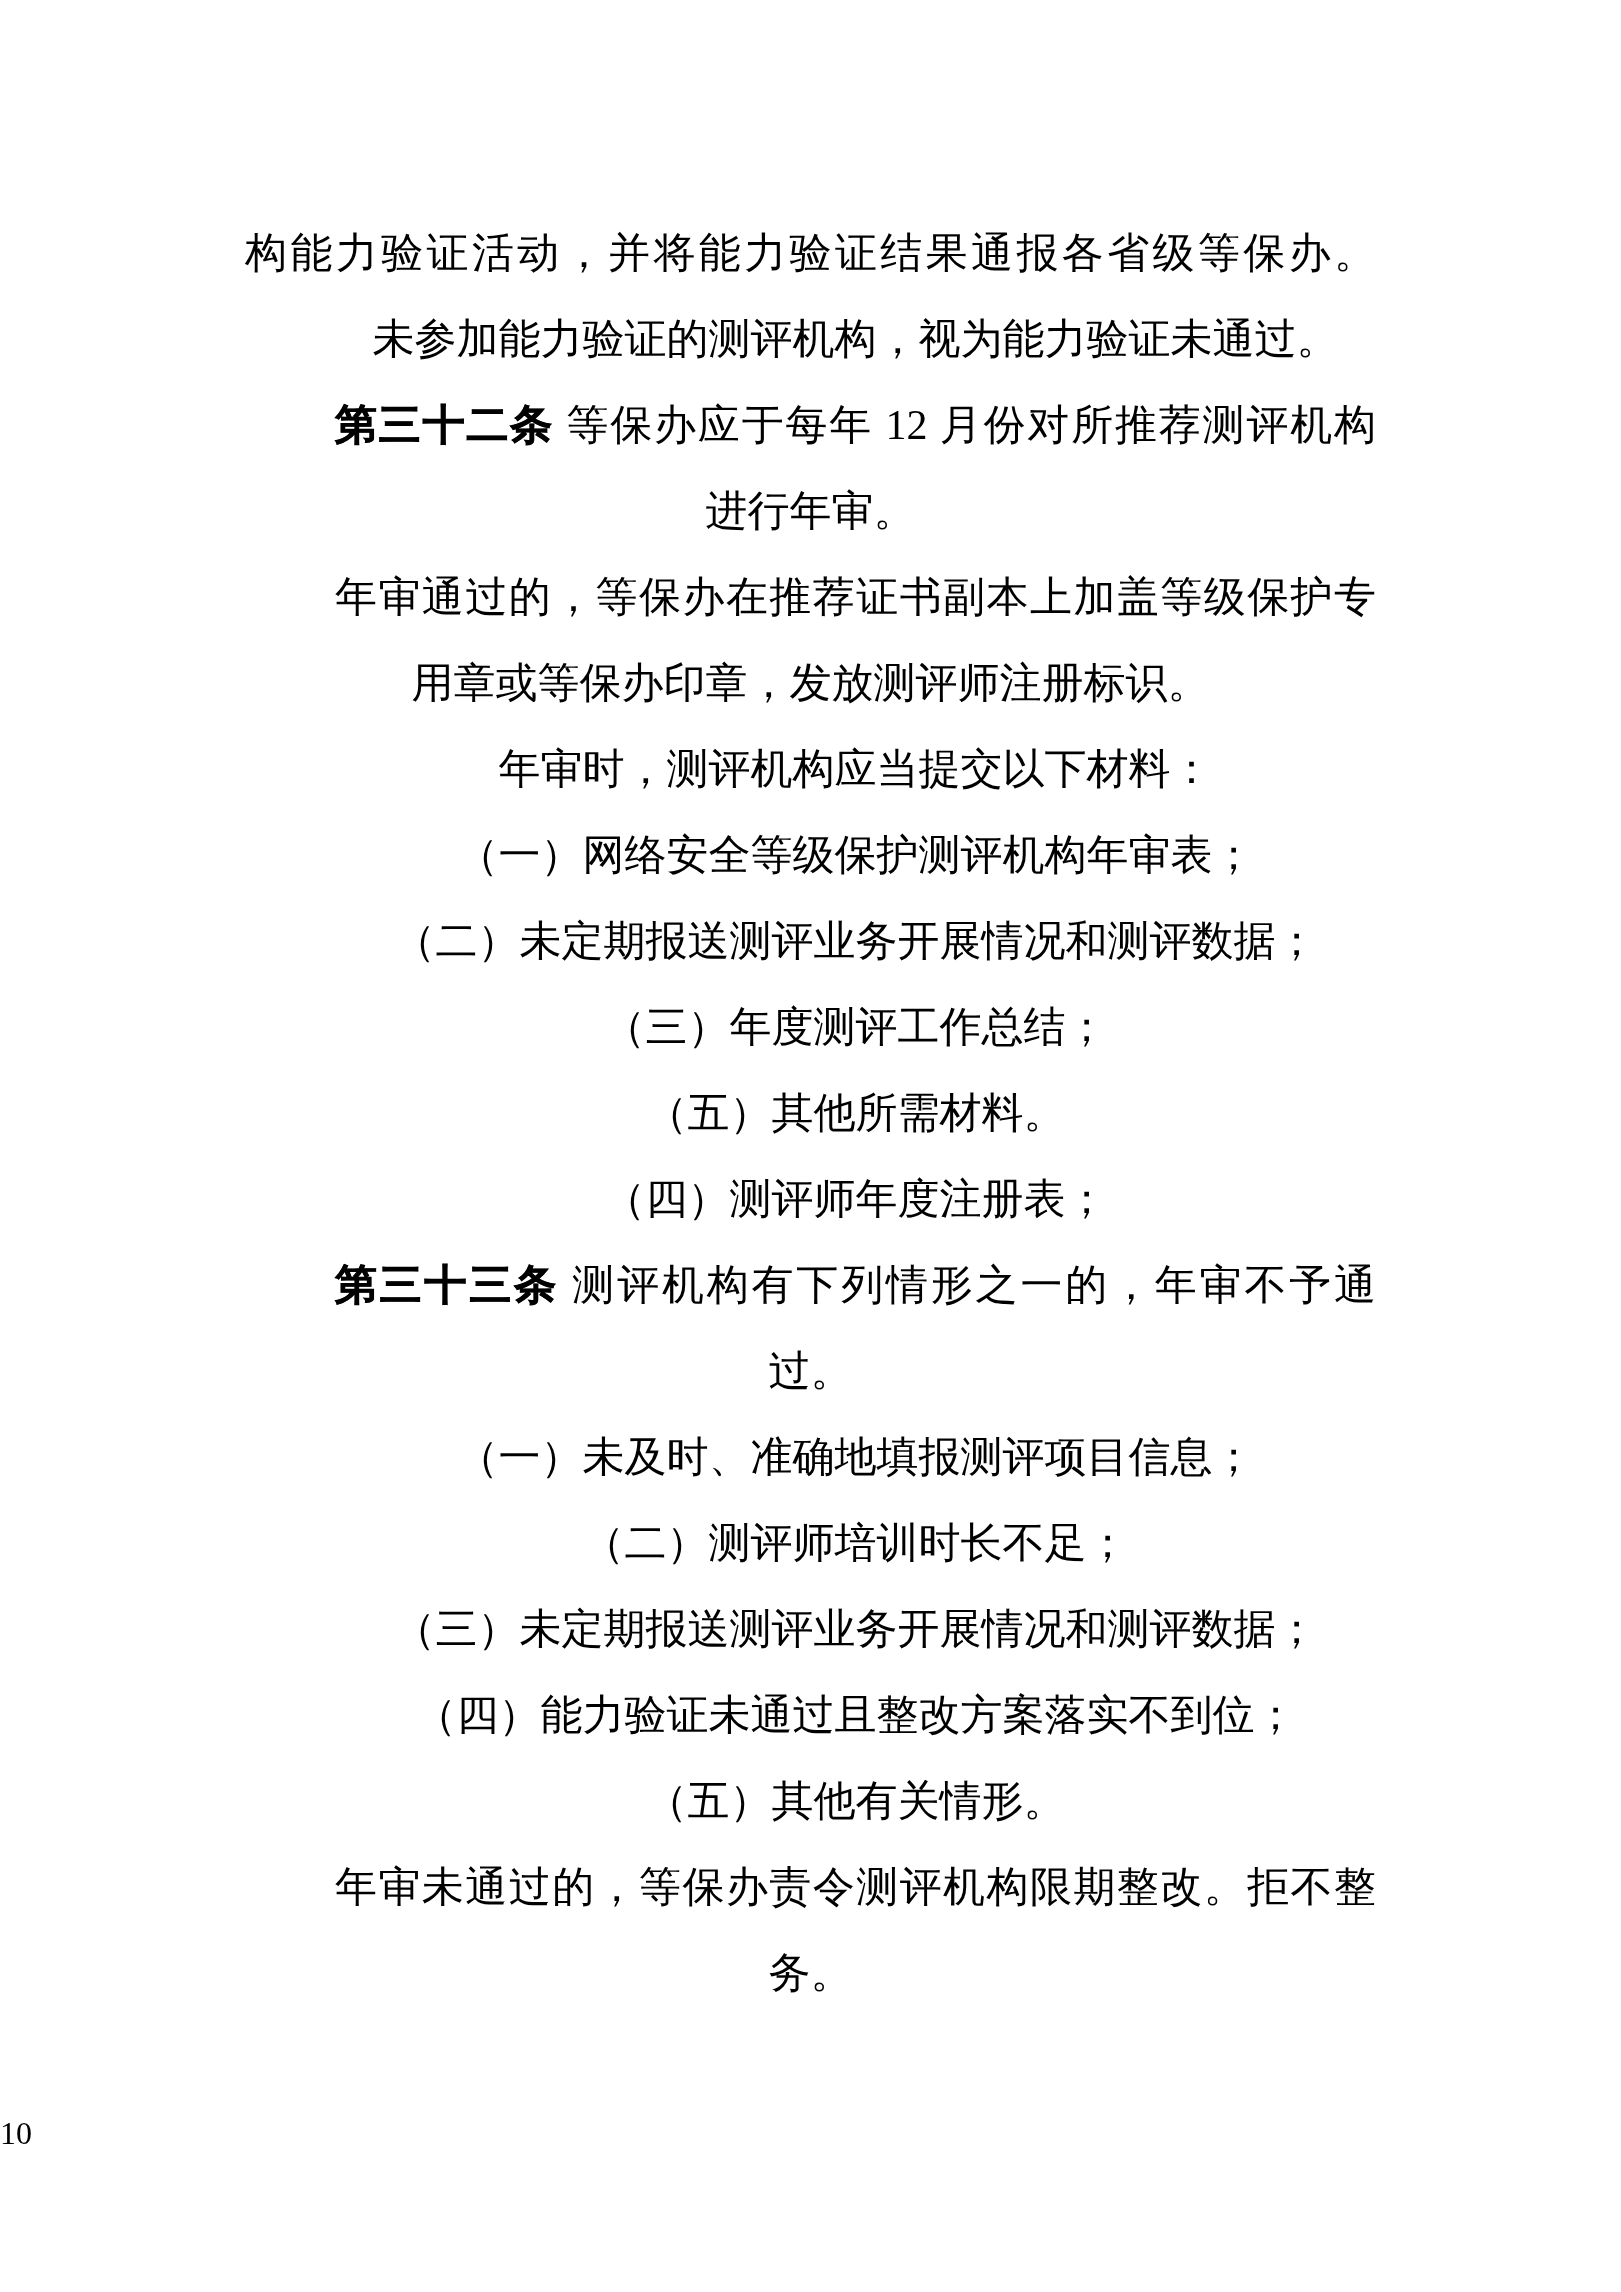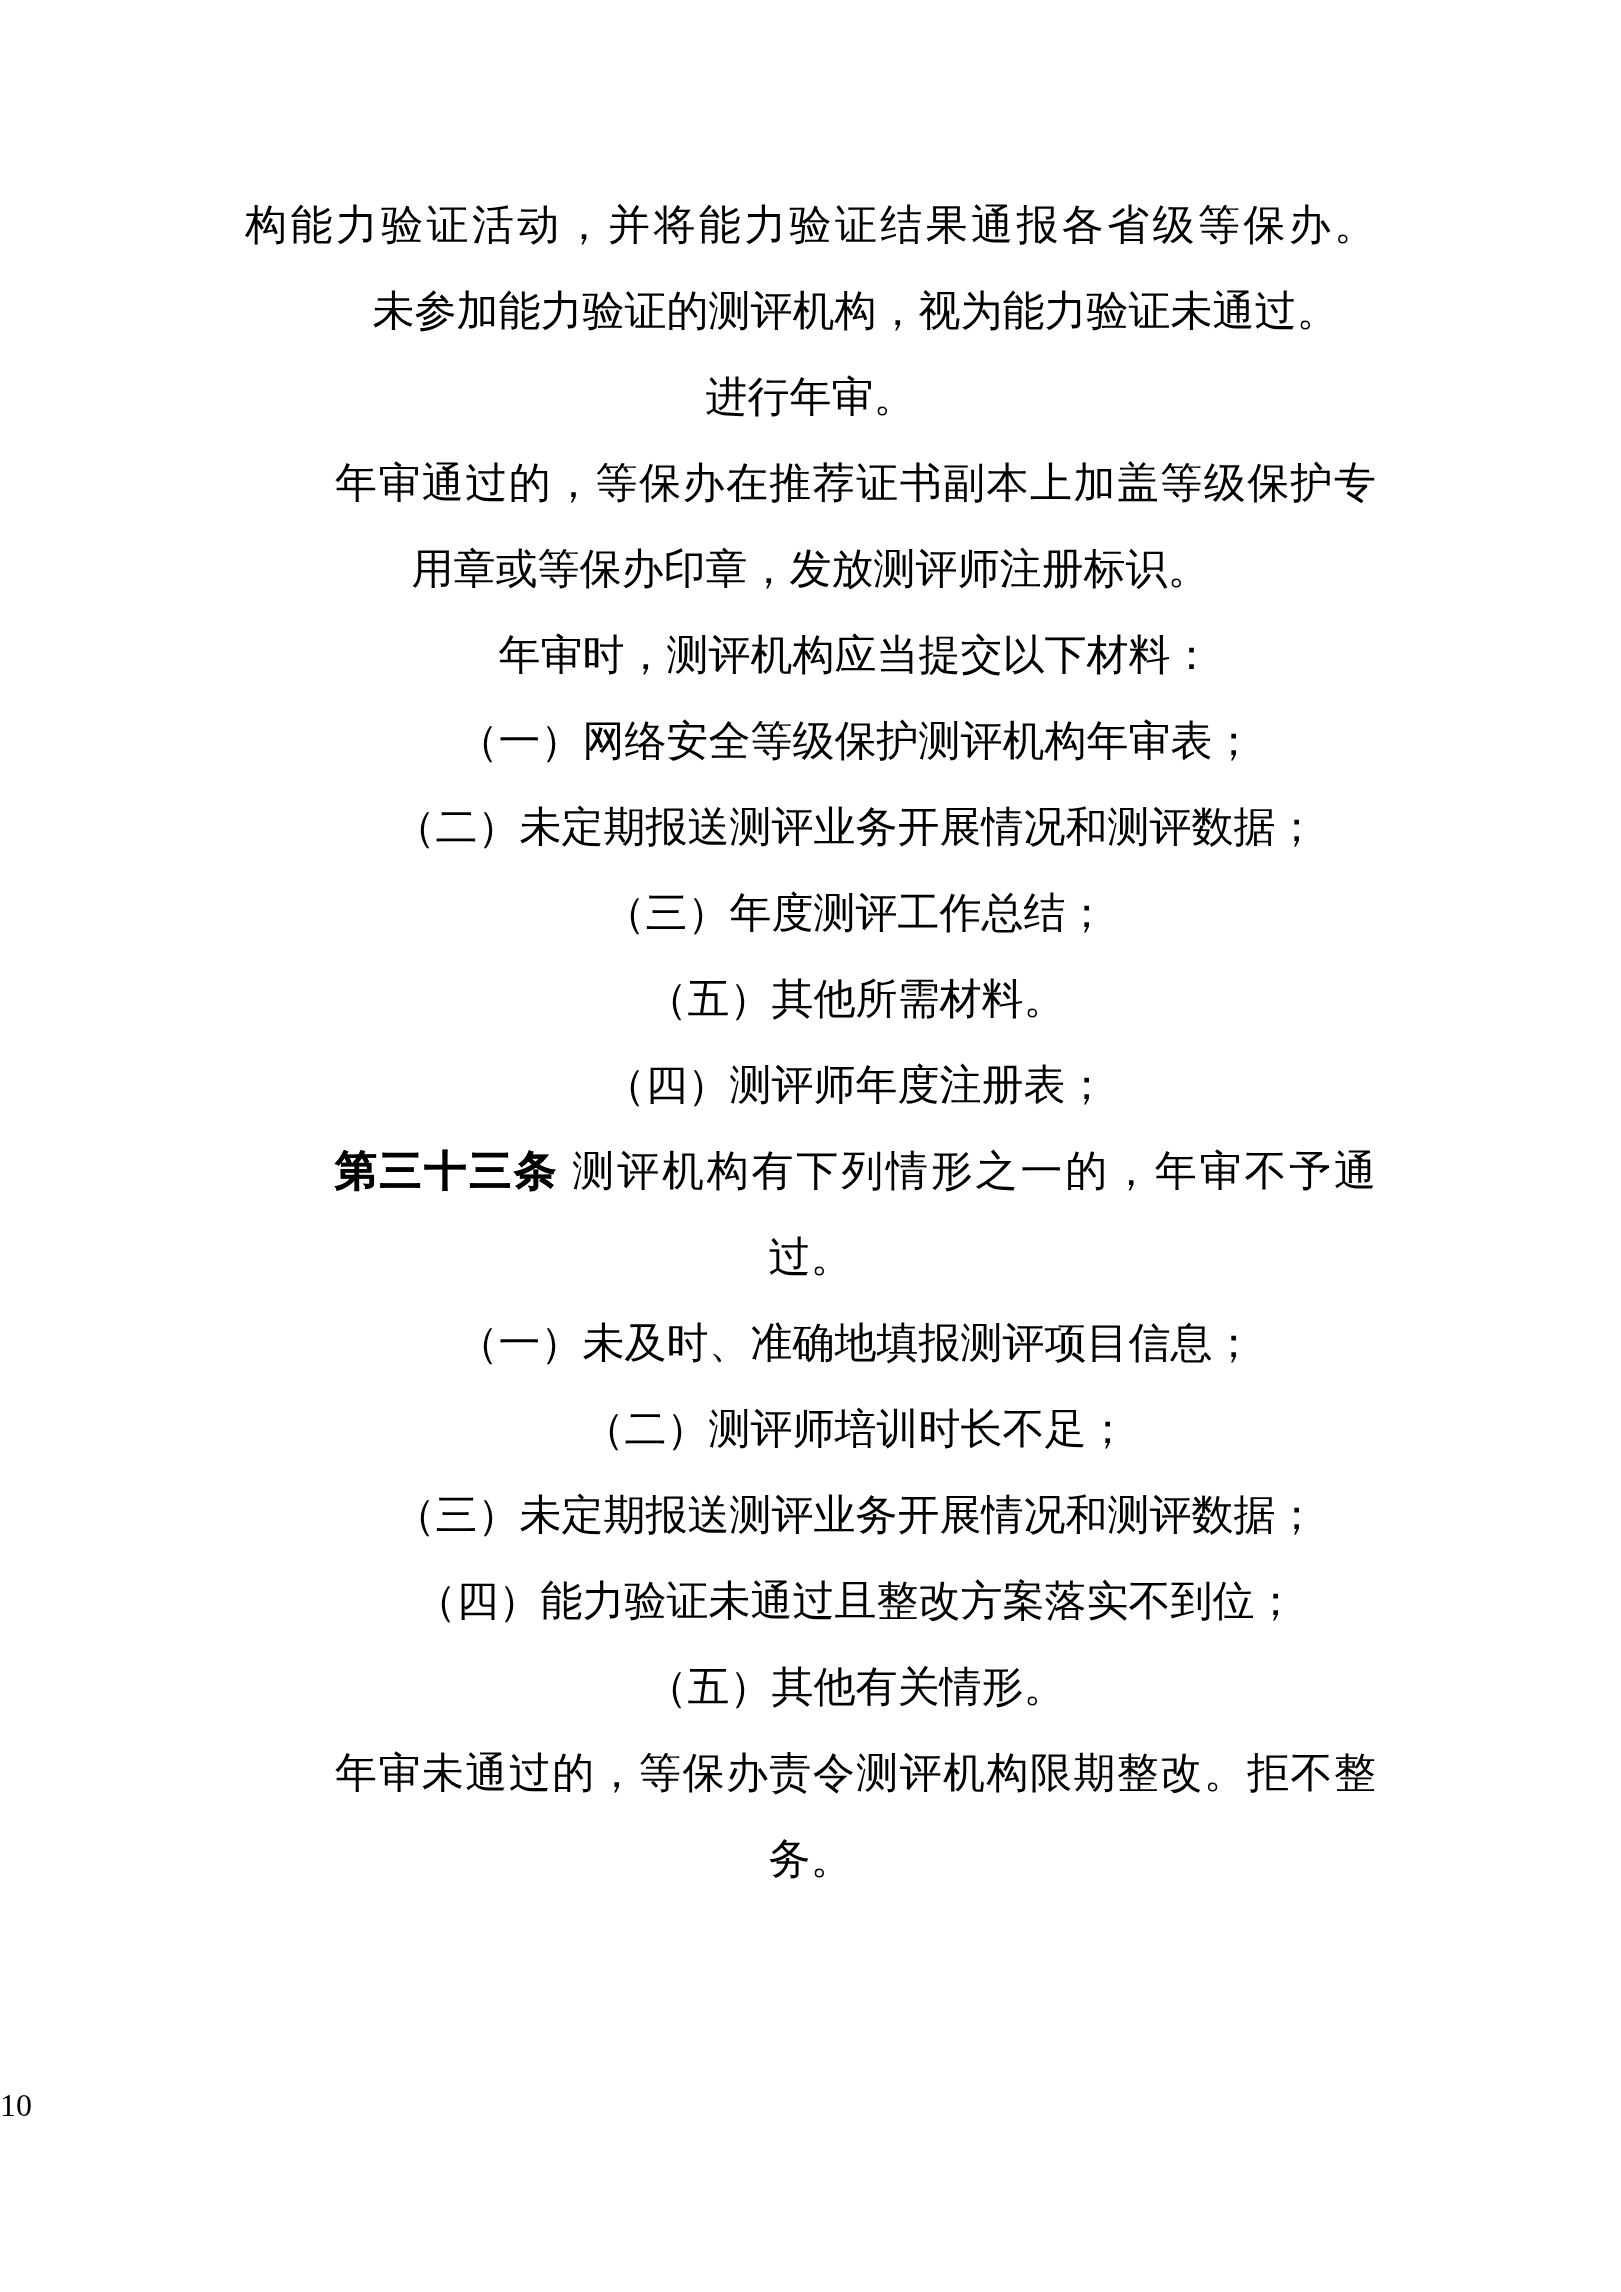--- a/index.html
+++ b/index.html
@@ -7,20 +7,21 @@
     padding: 0;
     background: #ffffff;
   }
   .page {
     position: relative;
     width: 1621px;
     height: 2212px;
     background: #ffffff;
     overflow: hidden;
     color: #000000;
+    margin-top: 28px;
   }
   .content {
     position: absolute;
     left: 245px;
     top: 182px;
     width: 1131px;
     font-family: "Liberation Serif", "DejaVu Serif", serif;
     font-size: 42px;
     line-height: 86px;
     color: #000000;
@@ -54,20 +55,21 @@
     color: #000000;
   }
 </style>
 </head>
 <body>
 
 <div class="page">
   <div class="content">
     <div class="line justify">构能力验证活动，并将能力验证结果通报各省级等保办。</div>
     <div class="line indent">未参加能力验证的测评机构，视为能力验证未通过。</div>
+    <div class="line indent justify"><b class="art">第三十二条</b><span> 等保办应于每年 12 月份对所推荐测评机构</span></div>
     <div class="line">进行年审。</div>
     <div class="line indent justify">年审通过的，等保办在推荐证书副本上加盖等级保护专</div>
     <div class="line">用章或等保办印章，发放测评师注册标识。</div>
     <div class="line indent">年审时，测评机构应当提交以下材料：</div>
     <div class="line indent">（一）网络安全等级保护测评机构年审表；</div>
     <div class="line indent">（二）未定期报送测评业务开展情况和测评数据；</div>
     <div class="line indent">（三）年度测评工作总结；</div>
     <div class="line indent">（五）其他所需材料。</div>
     <div class="line indent">（四）测评师年度注册表；</div>
     <div class="line indent justify"><b class="art">第三十三条</b><span> 测评机构有下列情形之一的，年审不予通</span></div>

